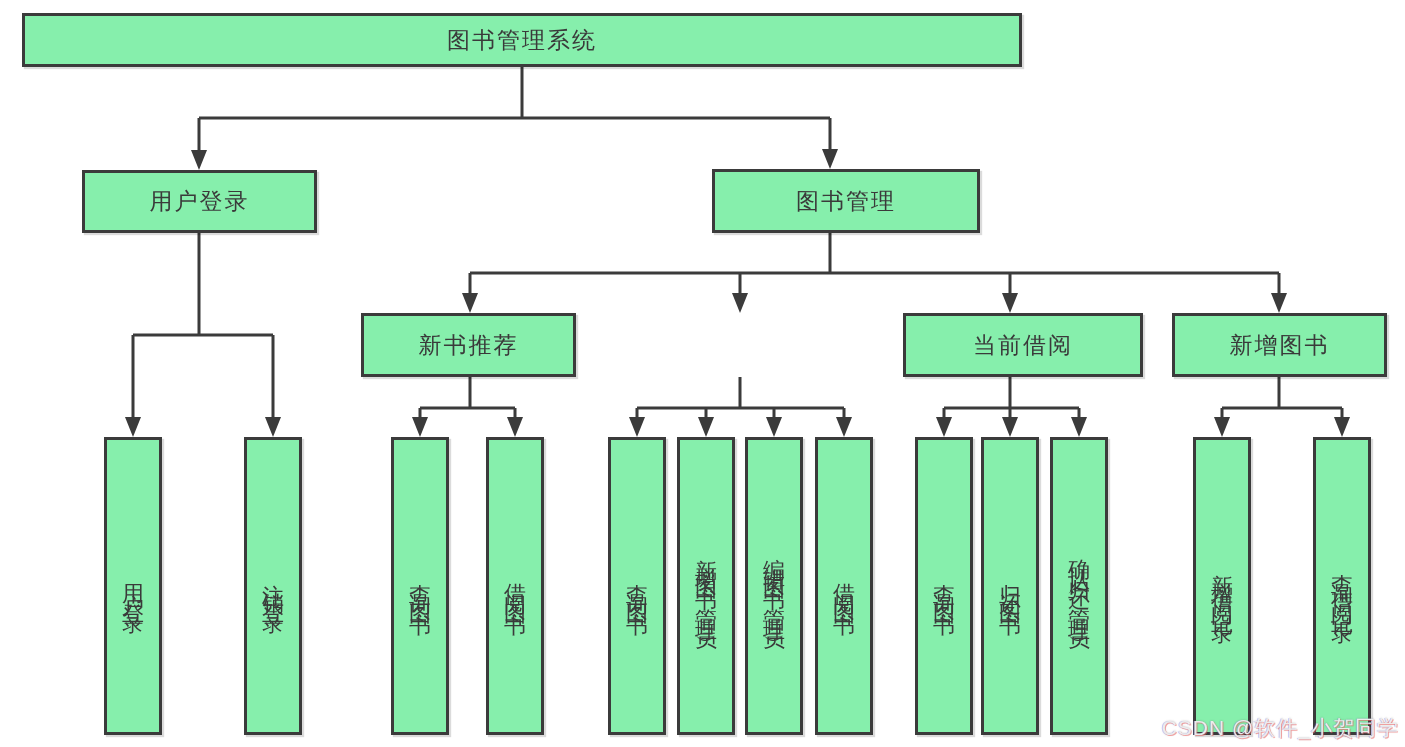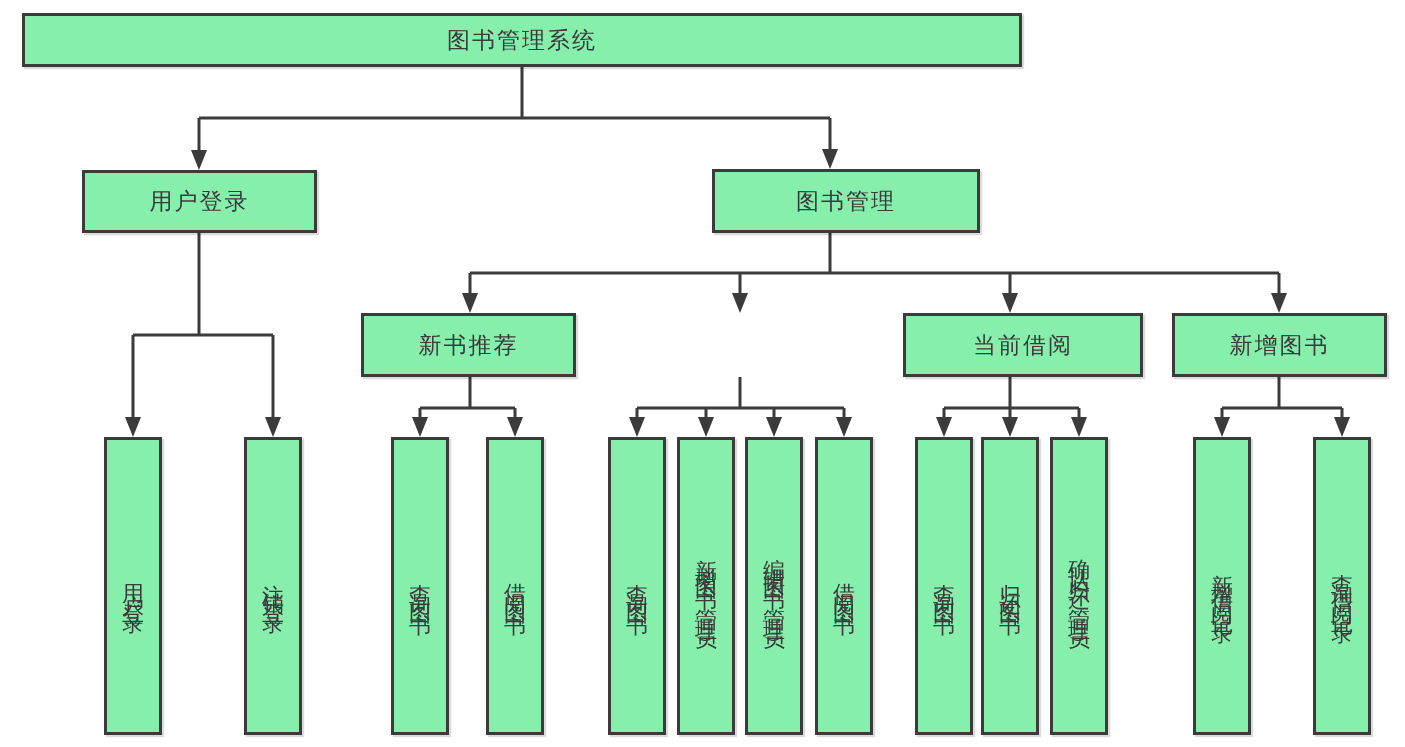--- a/index.html
+++ b/index.html
@@ -137,13 +137,14 @@
   <div class="box vbox" style="left:1050px;">
       <span>确认归还（管理员）</span>
     </div>
   <div class="box vbox" style="left:1193px;">
       <span>新增借阅记录</span>
     </div>
   <div class="box vbox" style="left:1313px;">
       <span>查询借阅记录</span>
     </div>
 
+  <div class="watermark">CSDN @软件_小贺同学</div>
 </div>
 
 </body></html>

